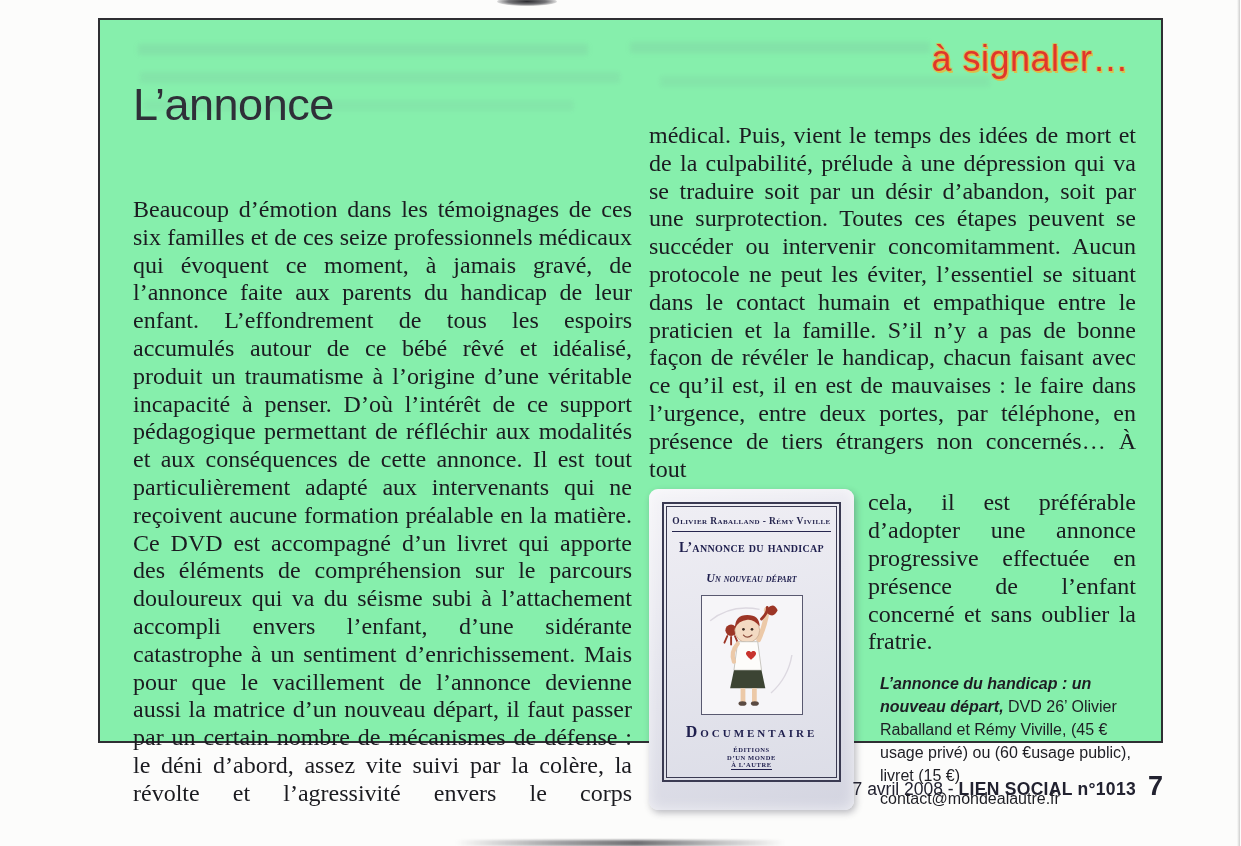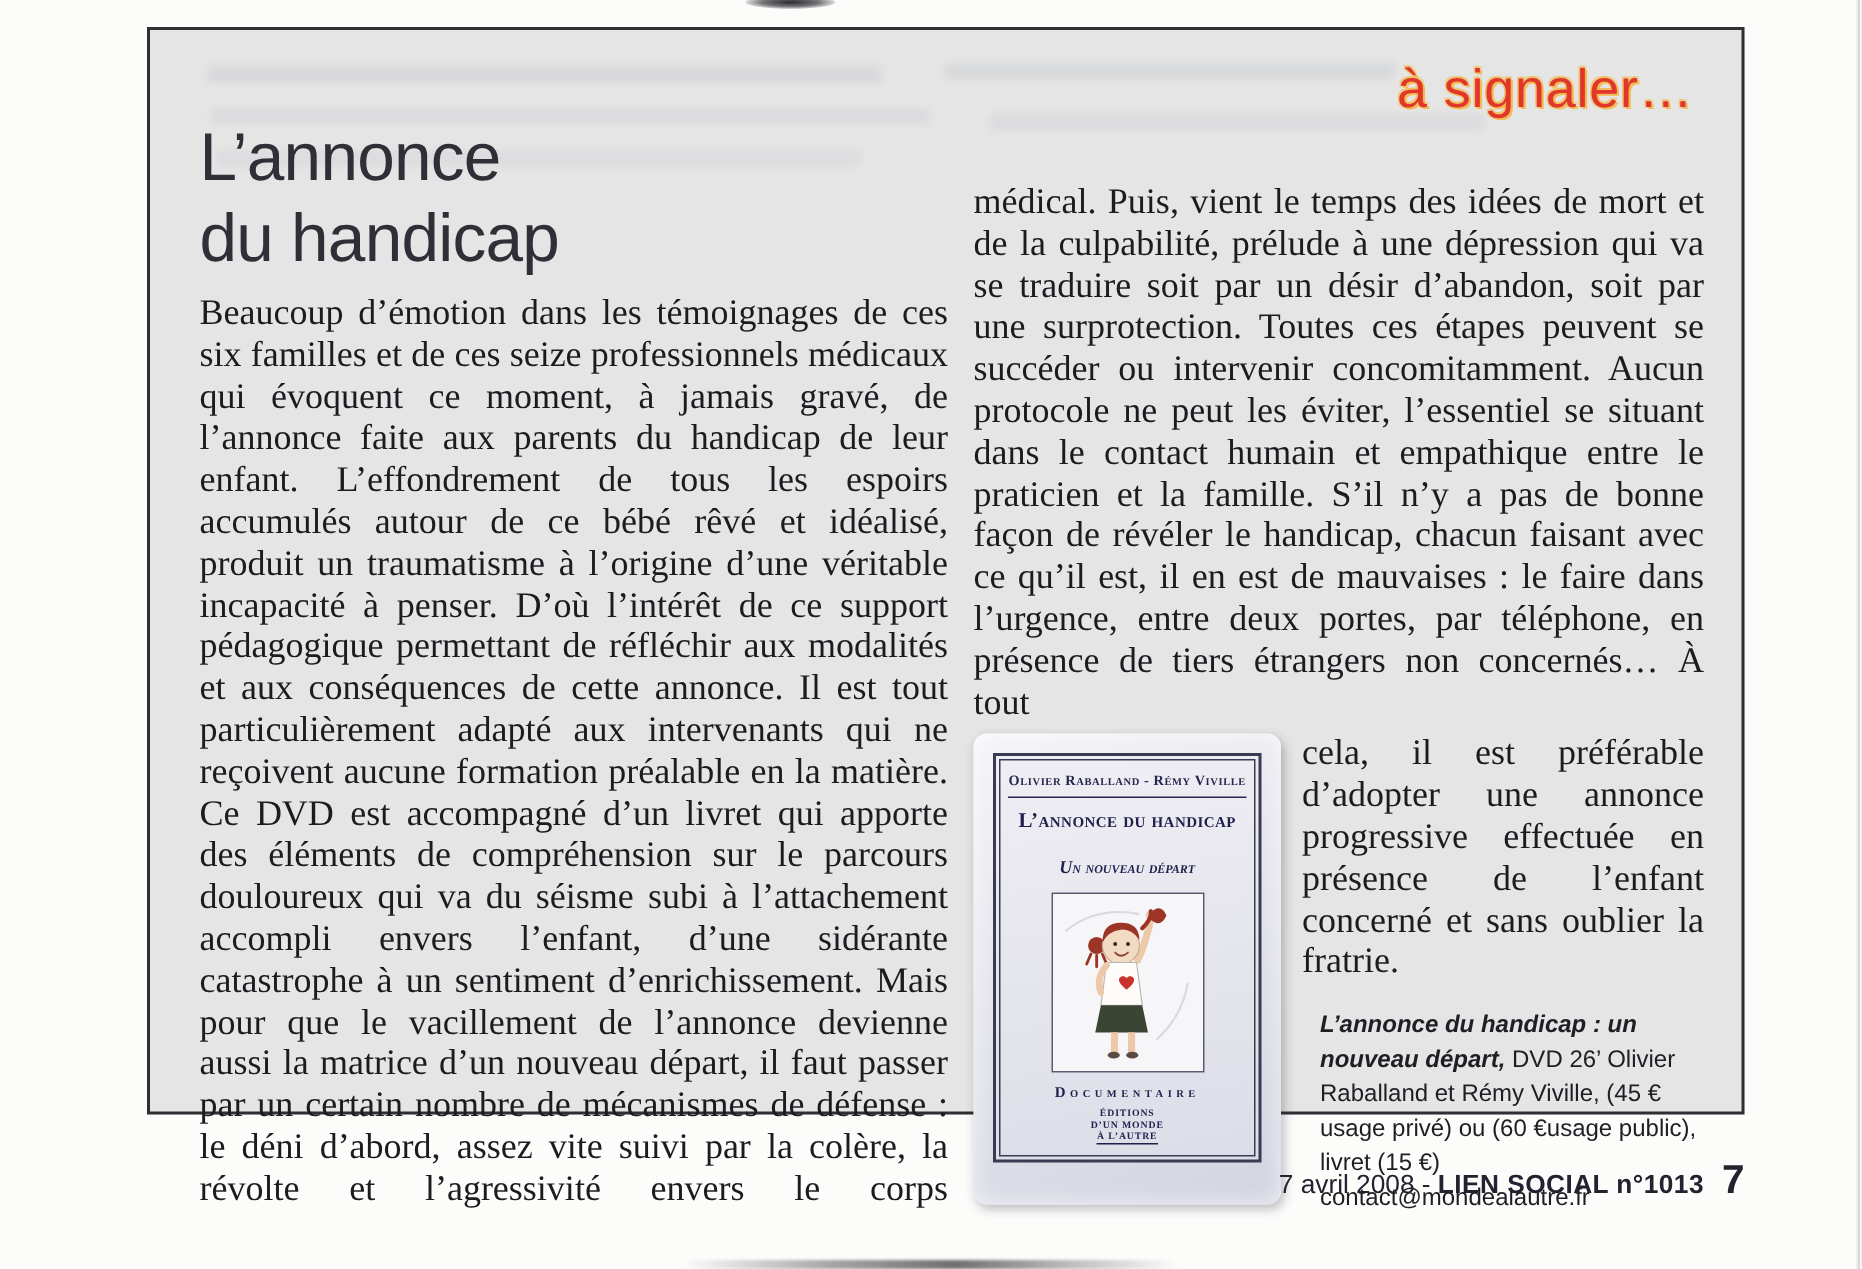--- a/index.html
+++ b/index.html
@@ -13,21 +13,21 @@
     background:linear-gradient(to left, rgba(150,150,150,.45), rgba(150,150,150,0));}
   .smudge-top{position:absolute;left:497px;top:-3px;width:60px;height:9px;border-radius:50%;
     background:radial-gradient(ellipse at center, rgba(20,20,25,.9) 0%, rgba(60,60,65,.7) 45%, rgba(60,60,65,0) 78%);}
   .smudge-bottom{position:absolute;left:455px;top:840px;width:330px;height:6px;filter:blur(1px);
     background:linear-gradient(to right, rgba(60,60,66,0), rgba(60,60,66,.45) 30%, rgba(35,35,40,.65) 55%, rgba(60,60,66,.3) 80%, rgba(60,60,66,0));}
   .ghost{position:absolute;filter:blur(2.5px);background:rgba(110,120,135,.10);border-radius:3px;}
 
   
   .panel{
     position:absolute;left:98px;top:18px;width:1065px;height:725px;
-    background:#e5e5e5;border:2px solid #2f2f33;box-sizing:border-box;
+    background:#86efac;border:2px solid #2f2f33;box-sizing:border-box;
   }
   .flag{
     position:absolute;top:18px;right:32px;
     font-family:"Liberation Sans", sans-serif;
     font-size:36px;letter-spacing:.5px;
     color:#e0362b;
     text-shadow:1.5px 1.5px 0 rgba(246,176,44,.75), -1px -1px 0 rgba(246,176,44,.5),
                 1px -1px 0 rgba(246,176,44,.4), -1px 1px 0 rgba(246,176,44,.4);
   }
   .title{
@@ -54,21 +54,21 @@
   .cover{border:2px solid #3a3a52;padding:2px;background:linear-gradient(170deg,#efeef4,#dcdde7);}
   .cover-inner{border:1px solid #3a3a52;padding:9px 5px 7px;text-align:center;}
   .cover-authors{
     font-size:9.5px;font-weight:bold;font-variant:small-caps;letter-spacing:.4px;
     color:#26264f;padding-bottom:5px;border-bottom:1.5px solid #26264f;white-space:nowrap;
   }
   .cover-title{margin-top:8px;font-size:14px;font-weight:bold;font-variant:small-caps;color:#1f1f4e;letter-spacing:.3px;white-space:nowrap;}
   .cover-subtitle{margin-top:15px;font-size:12px;font-weight:bold;font-style:italic;font-variant:small-caps;color:#1f1f4e;}
   .illus-frame{width:100px;height:118px;margin:9px auto 8px;border:1px solid #595970;background:#f6f5f8;
     display:flex;align-items:center;justify-content:center;overflow:hidden;}
-  .cover-genre{font-size:10px;font-weight:bold;font-variant:small-caps;letter-spacing:3px;color:#1f1f4e;}
+  .cover-genre{font-size:16px;font-weight:bold;font-variant:small-caps;letter-spacing:3px;color:#1f1f4e;}
   .cover-pub{margin-top:5px;font-size:6.5px;line-height:7.5px;font-weight:bold;letter-spacing:.6px;color:#1f1f4e;}
   .cover-pub .last{border-bottom:1px solid #1f1f4e;display:inline-block;padding-bottom:.5px;}
 
   
   .caption{
     margin-top:16px;font-family:"Liberation Sans", sans-serif;
     font-size:16px;line-height:23px;color:#1e1e24;margin-left:12px;
   }
   .caption p{margin:0;}
   .caption .lead{font-weight:bold;font-style:italic;}
@@ -95,21 +95,20 @@
   <div class="ghost" style="left:38px;top:24px;width:450px;height:11px;"></div>
   <div class="ghost" style="left:530px;top:22px;width:300px;height:11px;"></div>
   <div class="ghost" style="left:40px;top:52px;width:480px;height:11px;opacity:.85;"></div>
   <div class="ghost" style="left:560px;top:56px;width:330px;height:11px;opacity:.8;"></div>
   <div class="ghost" style="left:44px;top:80px;width:430px;height:11px;opacity:.7;"></div>
 
   <div class="flag">à signaler…</div>
 
   <h1 class="title" style="margin:0;font-weight:normal;">
     <span>L’annonce</span><br>
-    <span>du handicap</span>
   </h1>
 
   <div class="col-left">
     <p class="body-text full-justify">Beaucoup d’émotion dans les témoignages de ces six familles et de ces seize professionnels médicaux qui évoquent ce moment, à jamais gravé, de l’annonce faite aux parents du handicap de leur enfant. L’effondrement de tous les espoirs accumulés autour de ce bébé rêvé et idéalisé, produit un traumatisme à l’origine d’une véritable incapacité à penser. D’où l’intérêt de ce support pédagogique permettant de réfléchir aux modalités et aux conséquences de cette annonce. Il est tout particulièrement adapté aux intervenants qui ne reçoivent aucune formation préalable en la matière. Ce DVD est accompagné d’un livret qui apporte des éléments de compréhension sur le parcours douloureux qui va du séisme subi à l’attachement accompli envers l’enfant, d’une sidérante catastrophe à un sentiment d’enrichissement. Mais pour que le vacillement de l’annonce devienne aussi la matrice d’un nouveau départ, il faut passer par un certain nombre de mécanismes de défense : le déni d’abord, assez vite suivi par la colère, la révolte et l’agressivité envers le corps</p>
   </div>
 
   <div class="col-right">
     <p class="body-text full-justify">médical. Puis, vient le temps des idées de mort et de la culpabilité, prélude à une dépression qui va se traduire soit par un désir d’abandon, soit par une surprotection. Toutes ces étapes peuvent se succéder ou intervenir concomitamment. Aucun protocole ne peut les éviter, l’essentiel se situant dans le contact humain et empathique entre le praticien et la famille. S’il n’y a pas de bonne façon de révéler le handicap, chacun faisant avec ce qu’il est, il en est de mauvaises : le faire dans l’urgence, entre deux portes, par téléphone, en présence de tiers étrangers non concernés… À tout</p>
 
     <div class="wrap-row">

